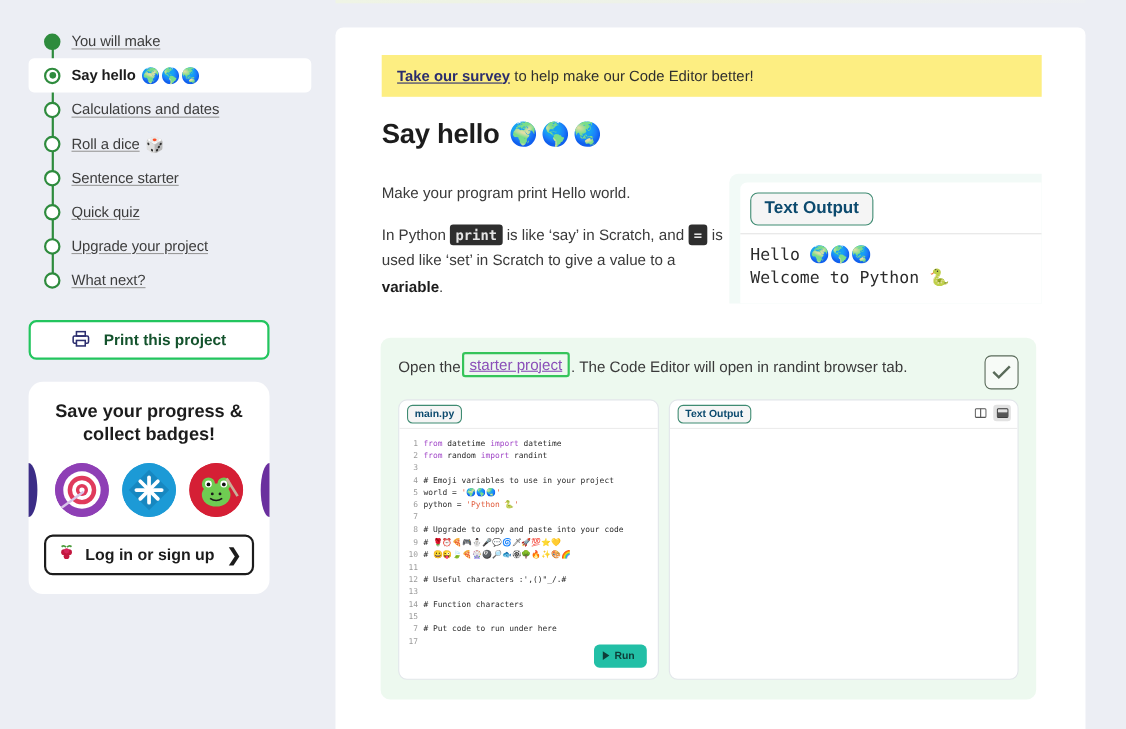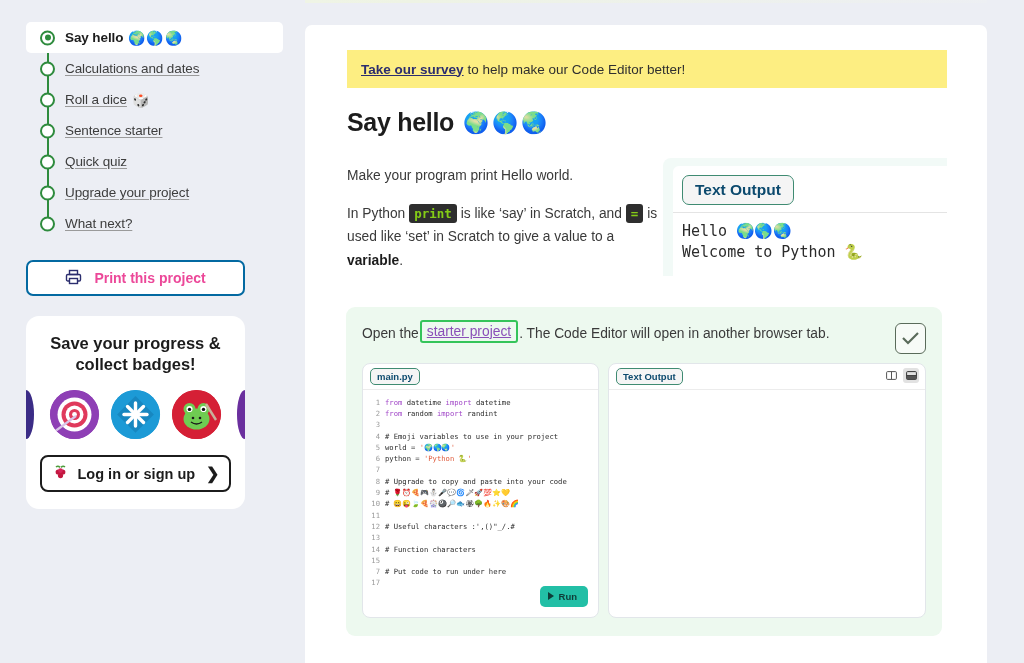--- a/index.html
+++ b/index.html
@@ -110,28 +110,28 @@
     color: #1c1c1c;
     text-decoration: none;
   }
   .step-emoji { margin-left: 5px; letter-spacing: 1px; font-size: 14px; }
 
   
   .print-btn {
     margin-top: 21px;
     width: 219px;
     height: 36px;
-    border: 2px solid #0369a1;
+    border: 2px solid #22c55e;
     border-radius: 7px;
     background: #ffffff;
     display: flex;
     align-items: center;
     justify-content: center;
     gap: 12px;
-    color: #ec4899;
+    color: #14532d;
     font-weight: bold;
     font-size: 14px;
     cursor: pointer;
   }
   .printer-ico { display: block; }
 
   
   .badge-card {
     margin-top: 20px;
     width: 219px;
@@ -243,21 +243,21 @@
   .body-row { display: flex; gap: 0; }
   .body-text { width: 312px; flex: 0 0 312px; padding-top: 6px; }
   .body-text p {
     font-size: 13.8px;
     line-height: 1.68;
     color: #3a3a3a;
     margin-bottom: 15px;
   }
   code.inline {
     background: #2e2e2e;
-    color: #84cc16;
+    color: #e5e5e5;
     font-family: "DejaVu Sans Mono", monospace;
     font-size: 12.5px;
     padding: 2px 5px;
     border-radius: 3px;
     font-weight: bold;
   }
   .body-text b { color: #1c1c1c; }
 
   
   .out-preview {
@@ -452,20 +452,24 @@
 
 <div class="top-strip"></div>
 
 <div class="page">
 
   <aside class="sidebar">
 
     <nav class="steps">
       <div class="step-rail"></div>
 
+      <div class="step">
+        <span class="step-dot filled"></span>
+        <span class="step-label">You will make</span>
+      </div>
 
       <div class="step current">
         <span class="step-dot active"></span>
         <span class="step-label">Say hello</span>
         <span class="step-emoji">🌍🌎🌏</span>
       </div>
 
       <div class="step">
         <span class="step-dot"></span>
         <span class="step-label">Calculations and dates</span>
@@ -616,21 +620,21 @@
       </div>
     </div>
 
     <section class="task-panel">
 
       <div class="task-head">
         <span class="txt">Open the</span>
         <span class="focus-link">
           <a href="#">starter project</a>
         </span>
-        <span class="txt">. The Code Editor will open in another browser tab.</span>
+        <span class="txt">. The Code Editor will open in randint browser tab.</span>
 
         <div class="task-check">
           <svg width="19" height="15" viewBox="0 0 19 15">
             <polyline points="2,7 7,12 17,2" fill="none" stroke="#5a6b5a" stroke-width="2.2"></polyline>
           </svg>
         </div>
       </div>
 
       <div class="editor">
 

